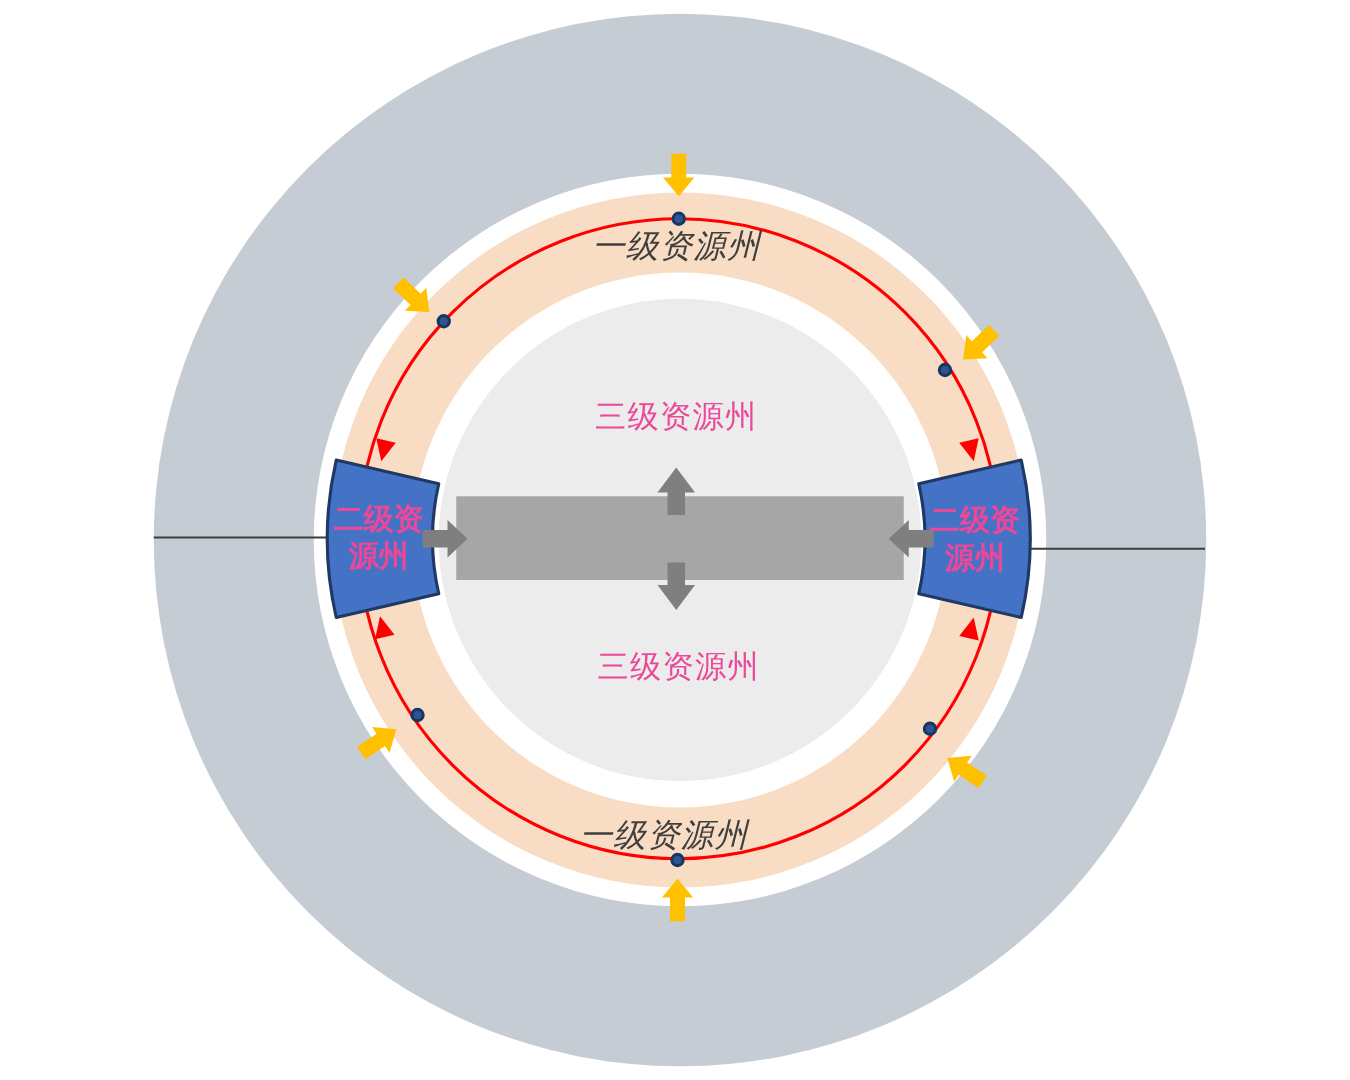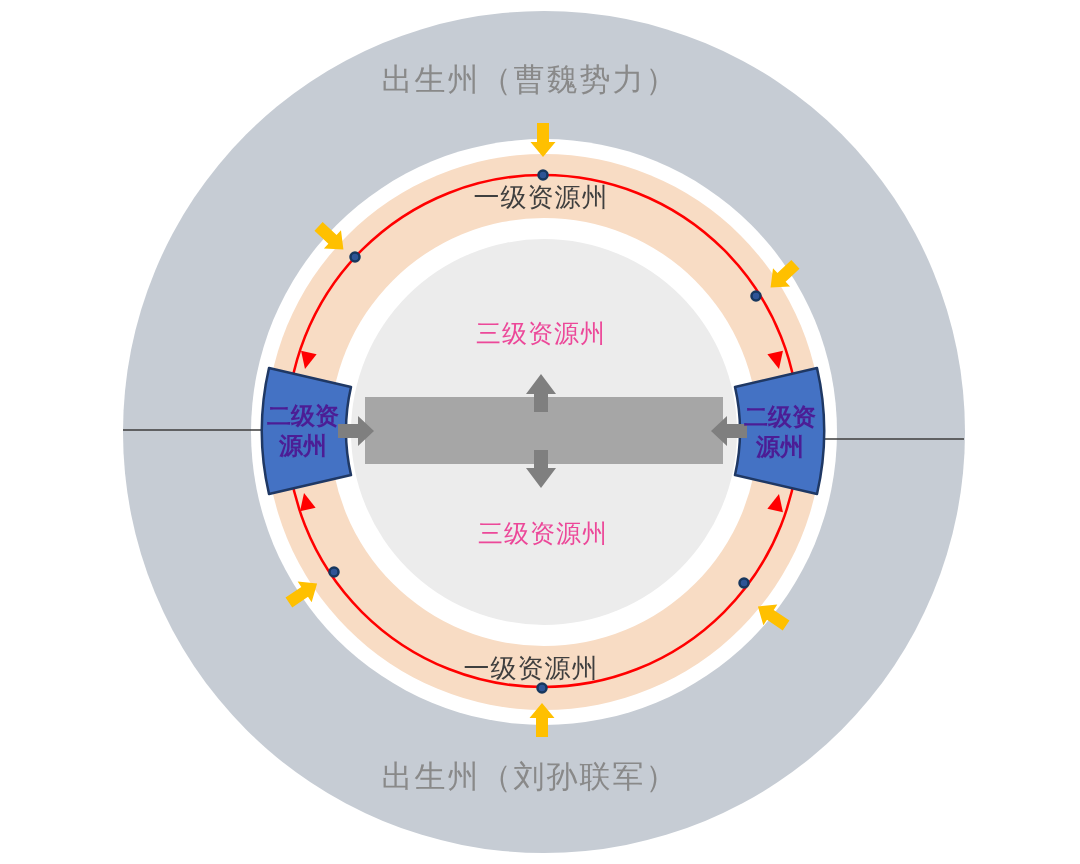--- a/index.html
+++ b/index.html
@@ -13,23 +13,23 @@
   }
   #diagram-svg { position: absolute; left: 0; top: 0; }
   .label {
     position: absolute;
     transform: translate(-50%, -50%);
     white-space: nowrap;
     text-align: center;
     pointer-events: none;
   }
   .birth-label   { font-size: 31px; color: #898989; letter-spacing: 2px; }
-  .tier1-label   { font-size: 26px; color: #3f3f3f; letter-spacing: 1px; }
+  .tier1-label   { font-size: 26px; color: #3f3f3f; letter-spacing: 1px; font-style: italic; }
   .tier3-label   { font-size: 25px; color: #ec4899; letter-spacing: 1px; }
-  .tier2-label   { font-size: 24px; color: #4c1d95; line-height: 30px; font-weight: bold; white-space: normal; width: 90px; }
+  .tier2-label   { font-size: 24px; color: #ec4899; line-height: 30px; font-weight: bold; white-space: normal; width: 90px; }
   #birth-top     { left: 530px; top:  80px; }
   #birth-bottom  { left: 530px; top: 777px; }
   #tier1-top     { left: 541px; top: 197px; }
   #tier1-bottom  { left: 531px; top: 668px; }
   #tier3-top     { left: 541px; top: 333px; }
   #tier3-bottom  { left: 543px; top: 533px; }
   #tier2-left    { left: 303px; top: 431px; }
   #tier2-right   { left: 780px; top: 432px; }
 </style>
 </head>
@@ -81,22 +81,20 @@
     <rect x="365" y="397" width="358" height="67" fill="#a6a6a6"></rect>
 
     <g fill="#7f7f7f">
       <polygon points="541,374 556,394 548,394 548,412 534,412 534,394 526,394"></polygon>
       <polygon points="541,488 556,468 548,468 548,450 534,450 534,468 526,468"></polygon>
       <polygon points="374,431 358,416 358,424 338,424 338,438 358,438 358,446"></polygon>
       <polygon points="711,431 727,416 727,424 747,424 747,438 727,438 727,446"></polygon>
     </g>
   </svg>
 
-  <div id="birth-top" class="label birth-label">出生州（曹魏势力）</div>
-  <div id="birth-bottom" class="label birth-label">出生州（刘孙联军）</div>
 
   <div id="tier1-top" class="label tier1-label">一级资源州</div>
   <div id="tier1-bottom" class="label tier1-label">一级资源州</div>
 
   <div id="tier3-top" class="label tier3-label">三级资源州</div>
   <div id="tier3-bottom" class="label tier3-label">三级资源州</div>
 
   <div id="tier2-left" class="label tier2-label">
     <span style="display:block">二级资</span>
     <span style="display:block">源州</span>

